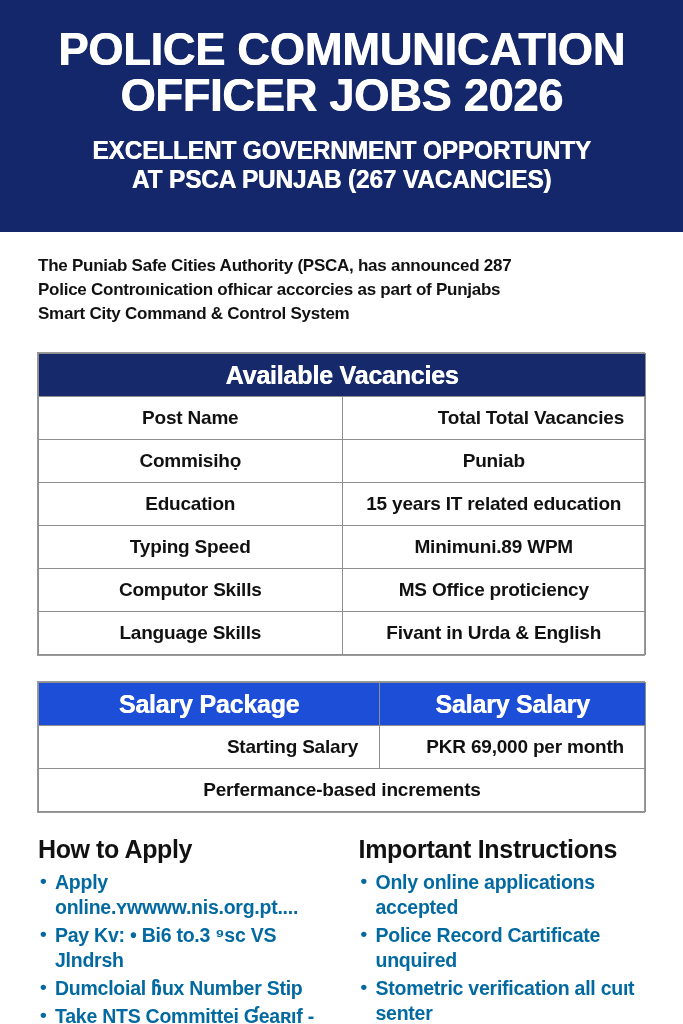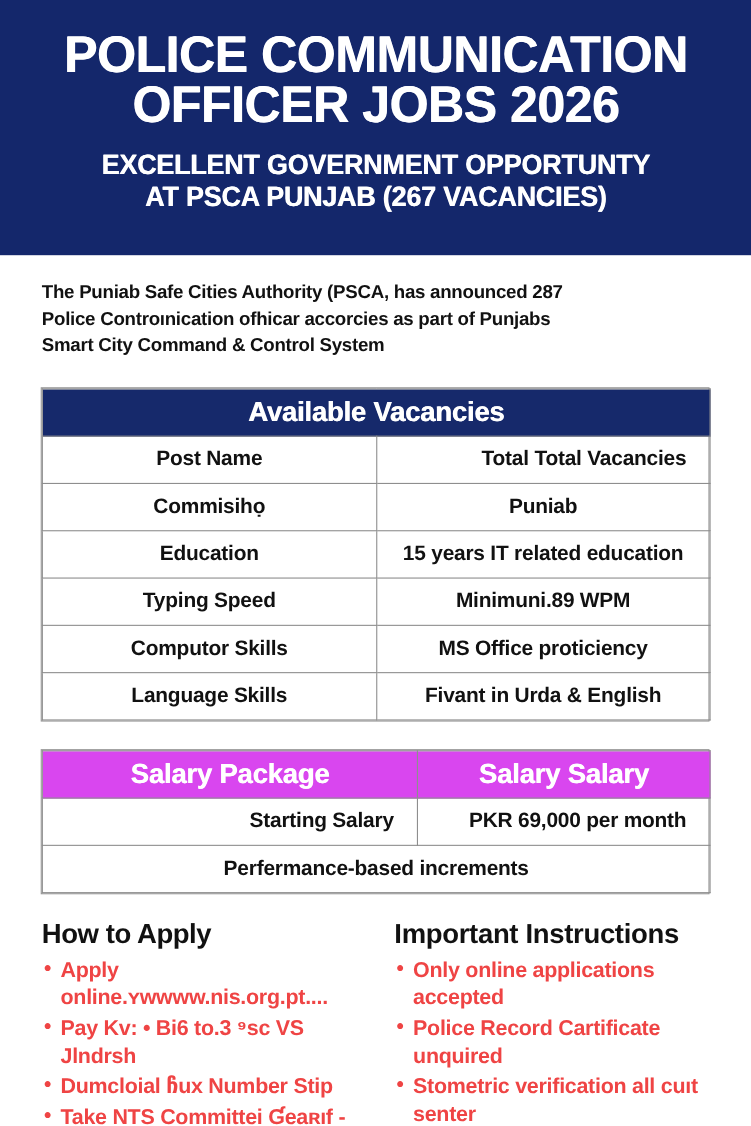--- a/index.html
+++ b/index.html
@@ -109,21 +109,21 @@
   }
   .cell-center {
     text-align: right;
   }
 
   #vacancy-table-wrap { margin-top: 26px; }
   #salary-table-wrap  { margin-top: 25px; }
 
   .salary-head-left,
   .salary-head-right {
-    background: #d946ef;
+    background: #1d4ed8;
     color: #ffffff;
     font-size: 25px;
     font-weight: 700;
     text-align: center;
     height: 38px;
     text-shadow: 0.5px 0 0 currentColor;
   }
   .salary-col-1 { width: 298px; }
 
   
@@ -149,21 +149,21 @@
     padding: 0;
   }
   ul.bullets li {
     position: relative;
     padding-left: 17px;
     font-size: 19.5px;
     line-height: 1.28;
     font-weight: 600;
     letter-spacing: -0.25px;
     margin-bottom: 3px;
-    color: #ef4444;
+    color: #0369a1;
   }
   ul.bullets li::before {
     content: "\2022";
     position: absolute;
     left: 2px;
     top: -1px;
     font-size: 19px;
   }
   .col-right .col-heading { letter-spacing: -0.3px; }
 </style>

